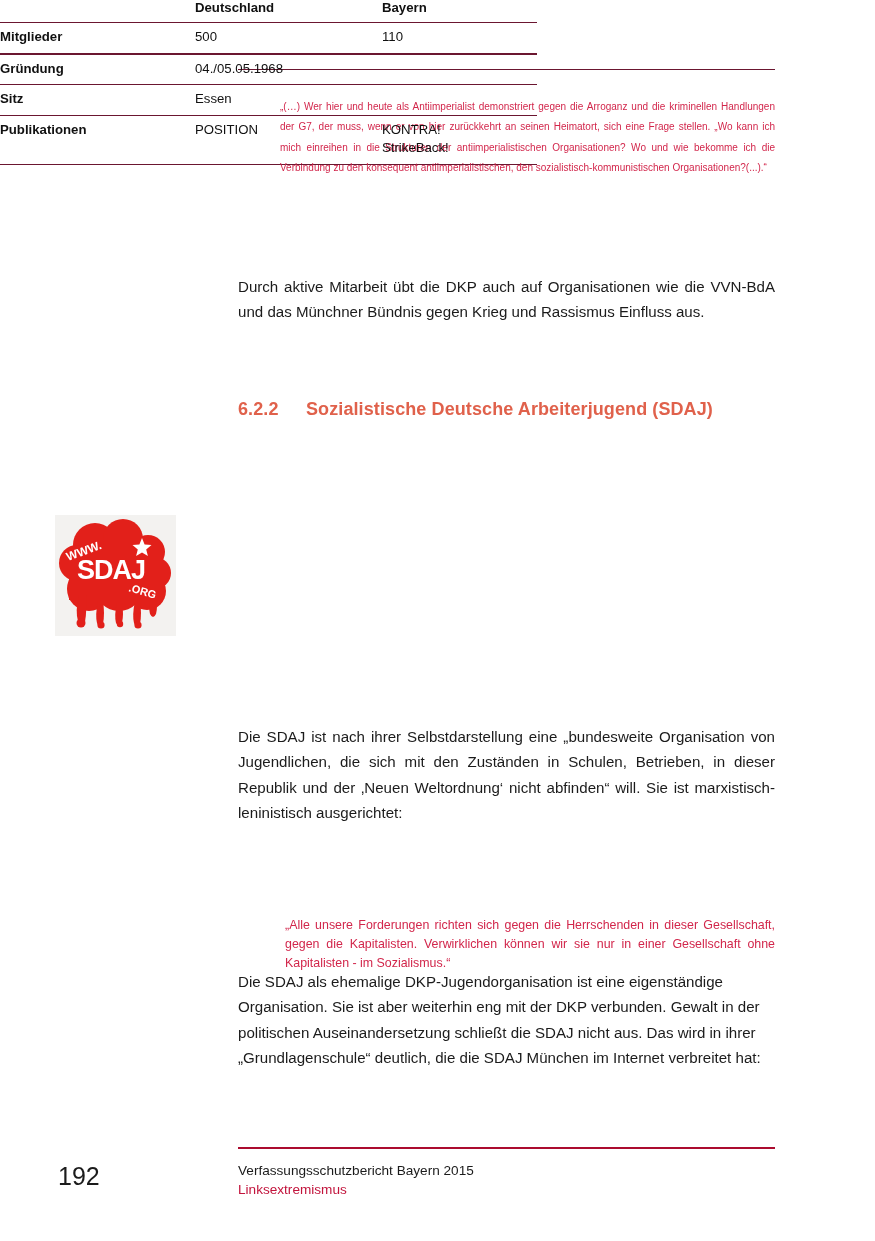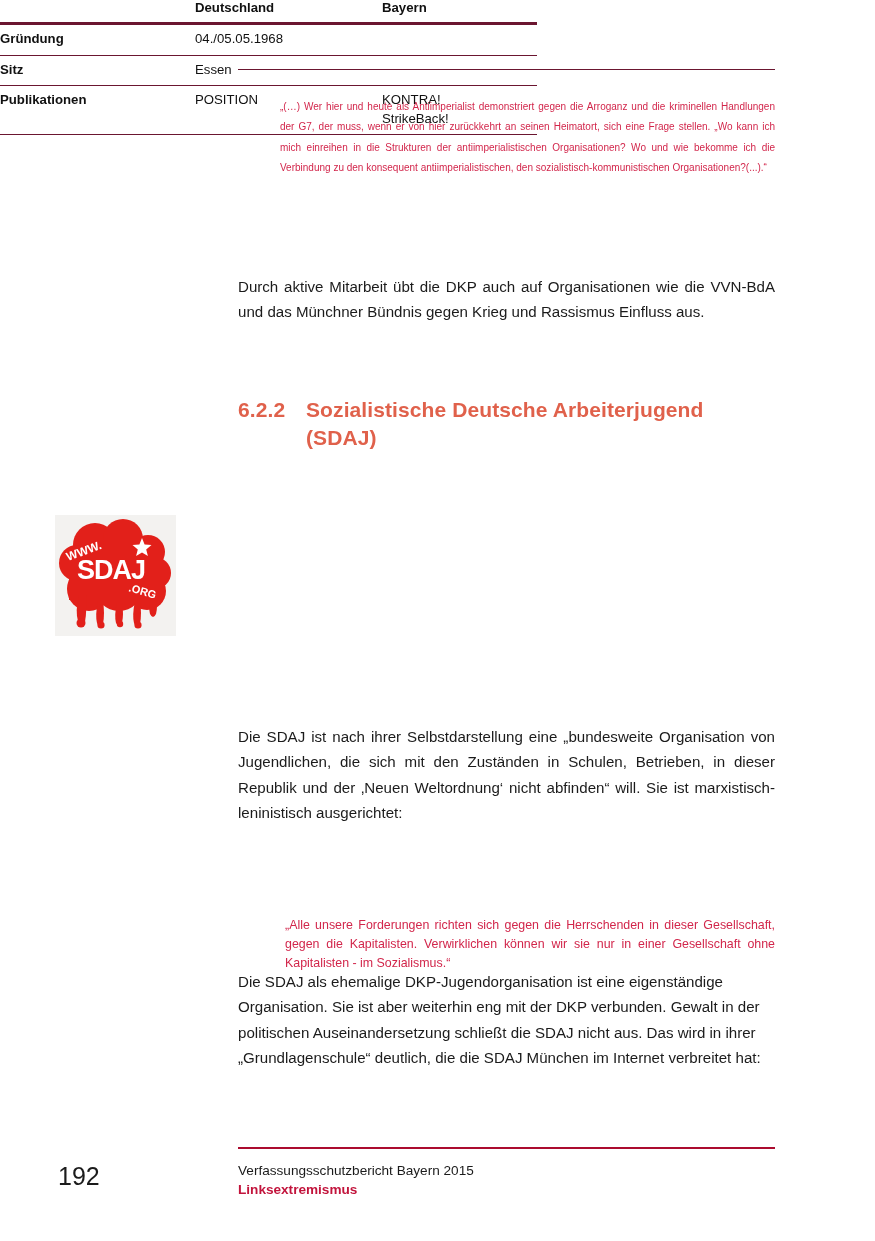--- a/index.html
+++ b/index.html
@@ -73,21 +73,21 @@
   }
   .para.last-left { text-align: left; }
   .p1 { top: 274px; }
   .p2 { top: 724px; }
   .p3 { top: 969px; }
 
   
   .heading {
     top: 396px;
     color: #e0614b;
-    font-size: 21px;
+    font-size: 18px;
     font-weight: bold;
     line-height: 27.5px;
     letter-spacing: 0.1px;
   }
   .heading .num {
     display: inline-block;
     width: 68px;
     vertical-align: top;
   }
   .heading .htext {
@@ -149,21 +149,21 @@
     width: 537px;
   }
   .footer-line1 {
     font-size: 13.6px;
     color: #1b1b1b;
     line-height: 19px;
   }
   .footer-line2 {
     font-size: 13.6px;
     color: #c2143c;
-    font-weight: bold;
+    font-weight: normal;
     line-height: 19px;
   }
 
   
   .logo {
     position: absolute;
     left: 55px;
     top: 515px;
     width: 121px;
     height: 121px;
@@ -237,20 +237,25 @@
     <tbody>
       <tr class="fb-row fb-head">
         <th class="cell"></th>
         <th class="cell">Deutschland</th>
         <th class="cell">Bayern</th>
       </tr>
       <tr class="fb-sep">
           <td colspan="3"></td>
         </tr>
 
+      <tr class="fb-row fb-body">
+        <td class="cell lbl">Mitglieder</td>
+        <td class="cell">500</td>
+        <td class="cell">110</td>
+      </tr>
       <tr class="fb-sep">
           <td colspan="3"></td>
         </tr>
 
       <tr class="fb-sep">
           <td colspan="3"></td>
         </tr>
 
       <tr class="fb-row fb-body">
         <td class="cell lbl">Gründung</td>

